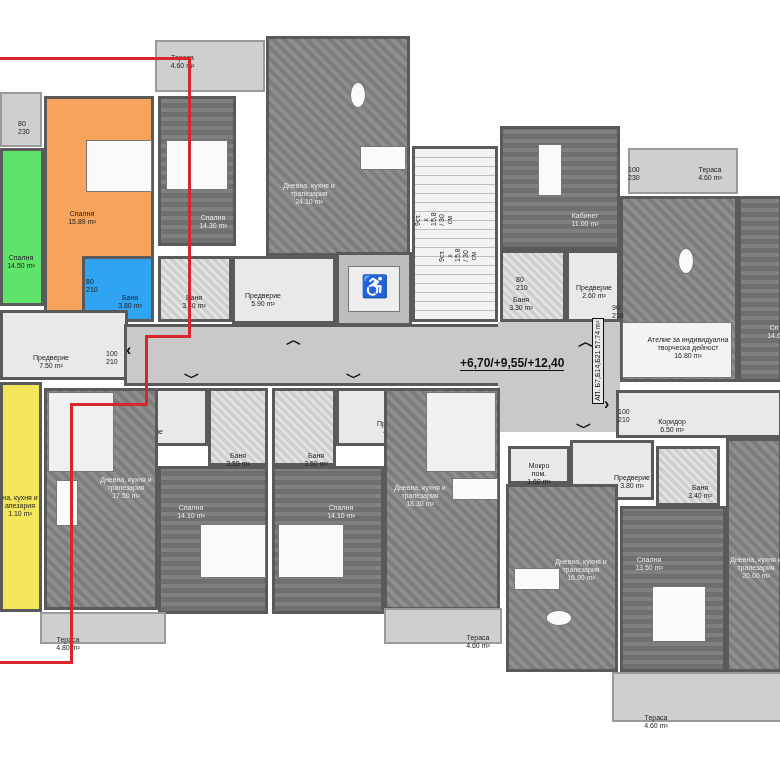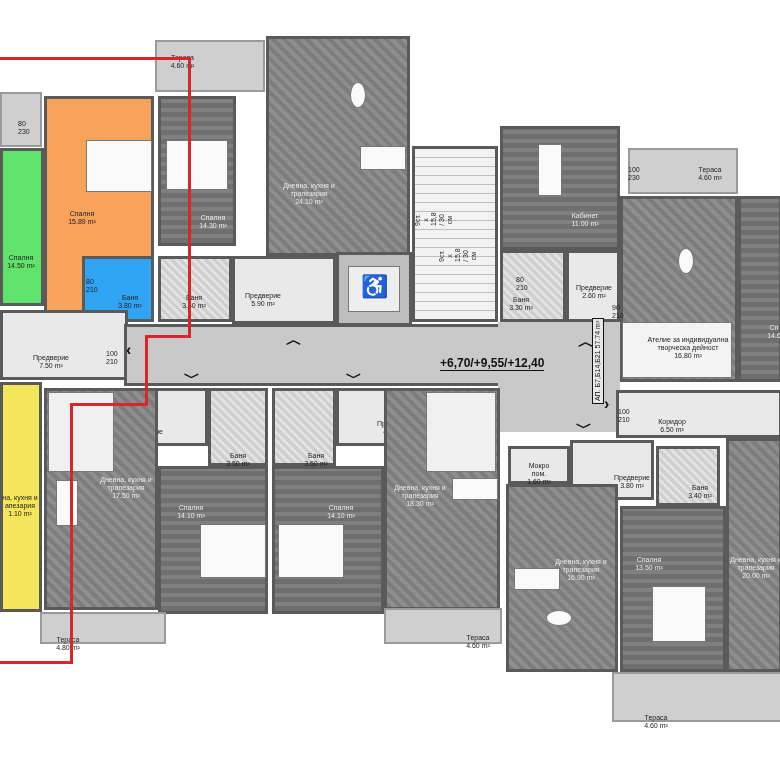--- a/index.html
+++ b/index.html
@@ -121,21 +121,21 @@
   </div>
 
   <div class="room floor-tile" style="left:0;top:310px;width:128px;height:70px;"></div>
   <div class="lbl" style="left:26px;top:346px;width:50px;">
     <span>Предверие</span><span class="area">7.50 m²</span>
   </div>
 
   <div class="room floor-corr" style="left:124px;top:324px;width:496px;height:62px;"></div>
   <div class="room floor-corr" style="left:498px;top:322px;width:122px;height:110px;border:none;"></div>
 
-  <div class="elev" style="left:440px;top:356px;">+6,70/+9,55/+12,40</div>
+  <div class="elev" style="left:460px;top:356px;">+6,70/+9,55/+12,40</div>
   <div class="apt" style="left:592px;top:404px;">
     <span>АП. Б7,Б14,Б21</span> <span>57.74 m²</span>
   </div>
 
   <div class="chev" style="left:286px;top:332px;">︿</div>
   <div class="chev" style="left:126px;top:342px;">‹</div>
   <div class="chev" style="left:184px;top:370px;">﹀</div>
   <div class="chev" style="left:346px;top:370px;">﹀</div>
   <div class="chev" style="left:578px;top:334px;">︿</div>
   <div class="chev" style="left:604px;top:396px;">›</div>

